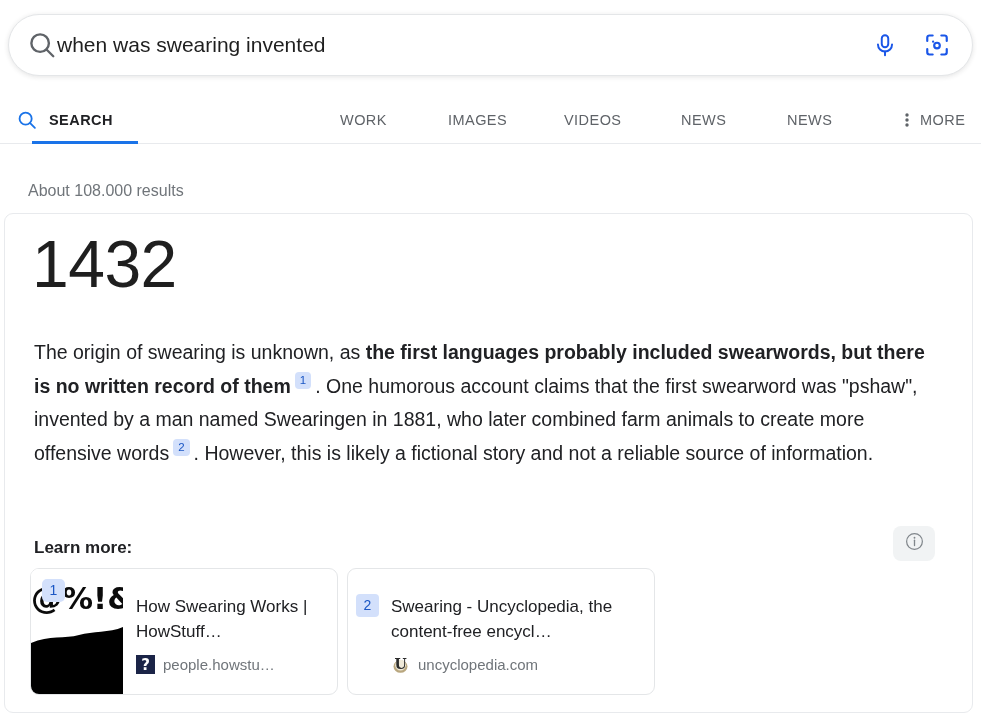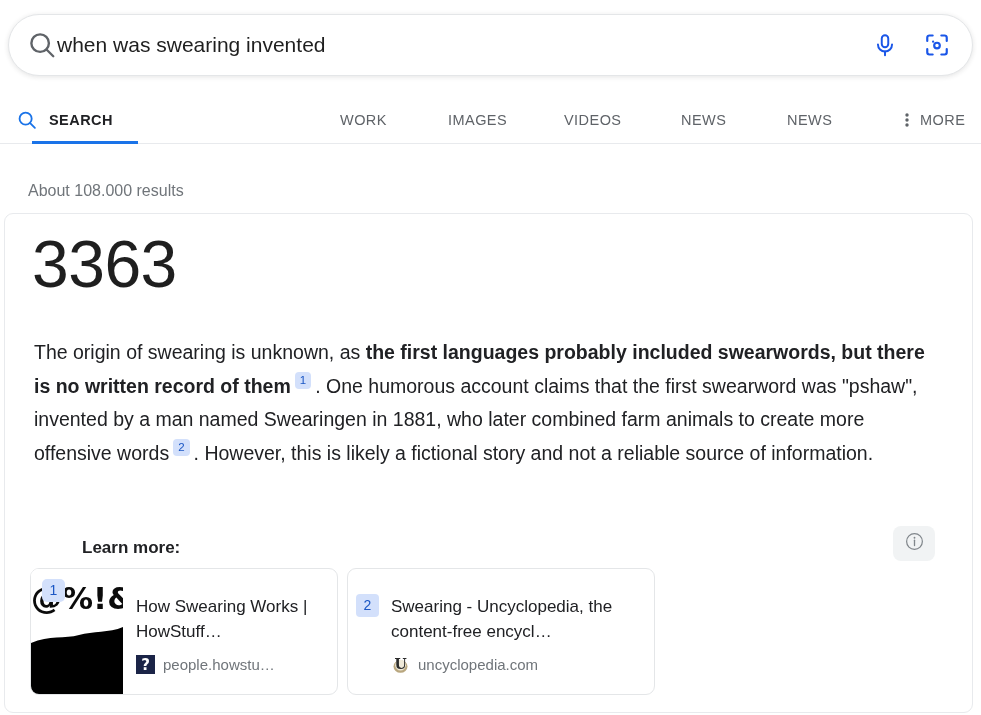--- a/index.html
+++ b/index.html
@@ -114,21 +114,20 @@
     margin: 0 4px 0 4px;
     cursor: pointer;
   }
 
   .learn-more {
     position: absolute;
     left: 29px; top: 324px;
     font-size: 17px;
     font-weight: bold;
     color: #202124;
-    margin-left: 48px;
   }
 
   .info-btn {
     position: absolute;
     left: 888px; top: 312px;
     width: 42px; height: 35px;
     background: #f1f3f4;
     border-radius: 8px;
     display: flex; align-items: center; justify-content: center;
     cursor: pointer;
@@ -280,21 +279,21 @@
       </svg>
     </span>
     <span>MORE</span>
   </div>
 </div>
 
 <div class="result-count">About 108.000 results</div>
 
 <div class="card">
 
-  <div class="bignum">3363</div>
+  <div class="bignum">1432</div>
 
   <div class="answer-body">
     <span>The origin of swearing is unknown, as </span><b>the first languages probably included swearwords, but there is no written record of them</b><span class="cite">1</span><span>. One humorous account claims that the first swearword was "pshaw", invented by a man named Swearingen in 1881, who later combined farm animals to create more offensive words</span><span class="cite">2</span><span>. However, this is likely a fictional story and not a reliable source of information.</span>
   </div>
 
   <div class="learn-more">Learn more:</div>
 
   <div class="info-btn">
     <span>
       <svg viewBox="0 0 24 24" width="21" height="21">

